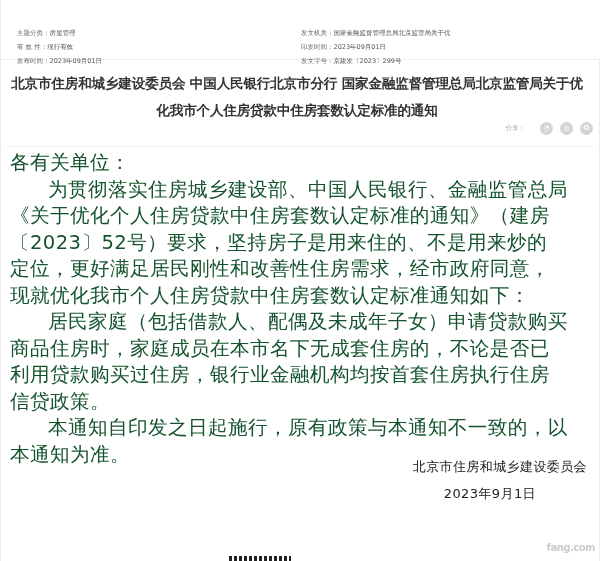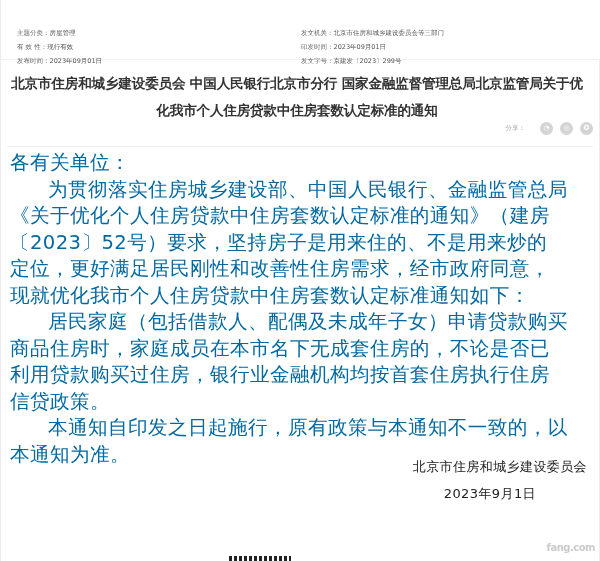--- a/index.html
+++ b/index.html
@@ -84,21 +84,21 @@
       background: #eeeeee;
     }
 
     
     .content {
       position: absolute;
       left: 9px; top: 150px;
       width: 584px;
       font-size: 19.6px;
       line-height: 26.5px;
-      color: #0369a1;
+      color: #14532d;
       letter-spacing: 0.4px;
     }
     .content p { white-space: nowrap; }
     .content .indent { padding-left: 38px; }
     .sign {
       position: absolute;
       right: 12px;
       top: 454px;
       text-align: center;
       font-size: 13px;
@@ -137,21 +137,21 @@
       </div>
       <div class="meta-row">
         <span class="k">有 效 性：</span><span class="v">现行有效</span>
       </div>
       <div class="meta-row">
         <span class="k">发布时间：</span><span class="v">2023年09月01日</span>
       </div>
     </div>
     <div class="meta-col right">
       <div class="meta-row">
-        <span class="k">发文机关：</span><span class="v">北京市住房和城乡建设委员会等三部门</span>
+        <span class="k">发文机关：</span><span class="v">国家金融监督管理总局北京监管局关于优</span>
       </div>
       <div class="meta-row">
         <span class="k">印发时间：</span><span class="v">2023年09月01日</span>
       </div>
       <div class="meta-row">
         <span class="k">发文字号：</span><span class="v">京建发〔2023〕299号</span>
       </div>
     </div>
   </div>
 

